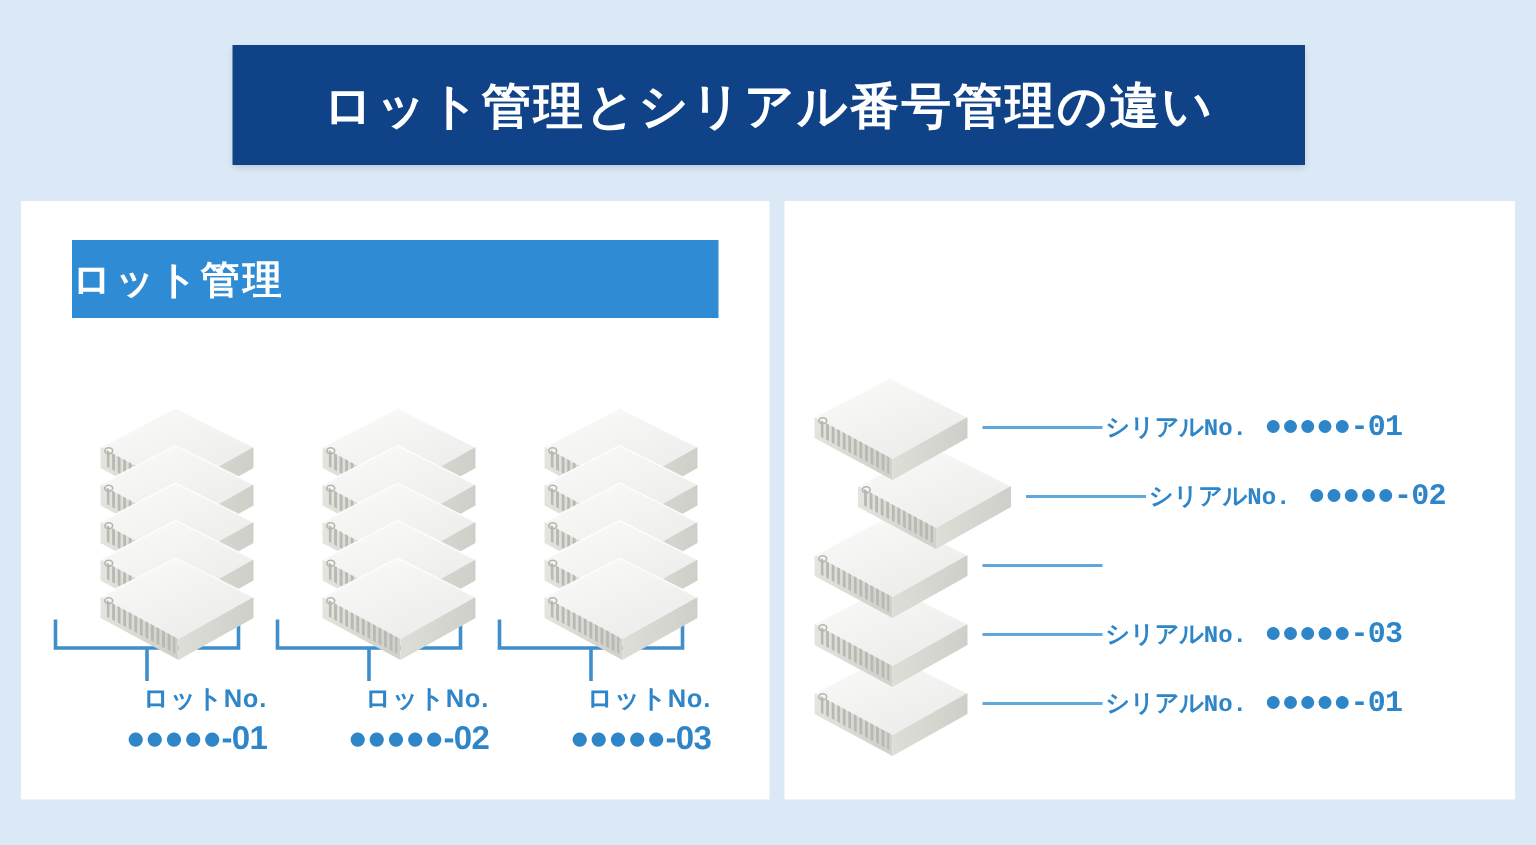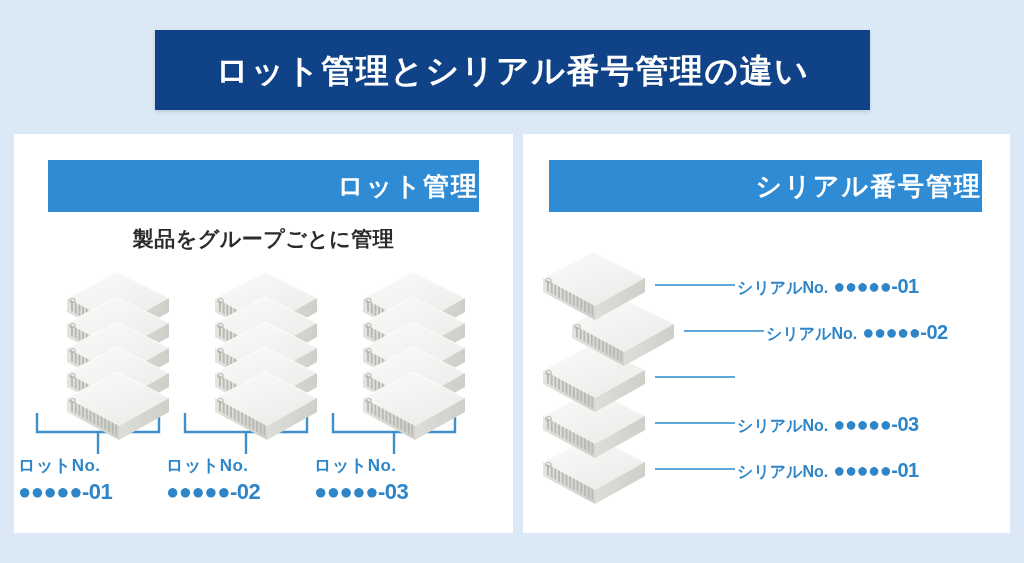--- a/index.html
+++ b/index.html
@@ -53,21 +53,21 @@
   .card-left  { left: 14px;  width: 499px; }
   .card-right { left: 523px; width: 487px; }
 
   .panel-header {
     position: absolute;
     top: 26px;
     height: 52px;
     background: #2f8bd4;
     display: flex;
     align-items: center;
-    justify-content: flex-end;
+    justify-content: flex-start;
   }
   .card-left  .panel-header { left: 34px; width: 431px; }
   .card-right .panel-header { left: 26px; width: 433px; }
   .panel-header .panel-title {
     color: #ffffff;
     font-size: 26px;
     font-weight: bold;
     letter-spacing: 2px;
     line-height: 1;
   }
@@ -136,21 +136,21 @@
     position: absolute;
     left: 0;
     top: 320px;
     width: 499px;
     height: 70px;
   }
   .lot-label {
     position: absolute;
     top: 0;
     width: 160px;
-    text-align: left;
+    text-align: right;
     color: #2e86c8;
   }
   .lot-label-0 { left: 4px;   }
   .lot-label-1 { left: 152px; }
   .lot-label-2 { left: 300px; }
   .lot-label .lot-caption {
     font-size: 17px;
     font-weight: bold;
     letter-spacing: 0.5px;
     line-height: 1.4;
@@ -171,20 +171,21 @@
     left: 0;
     top: 130px;
     width: 487px;
     height: 250px;
   }
   .serial-row {
     position: absolute;
     left: 0;
     width: 487px;
     height: 46px;
+    font-family: Liberation Mono, monospace;
   }
   .serial-row .box {
     position: absolute;
     left: 12px;
     top: -14px;
   }
   .leader-line {
     position: absolute;
     left: 132px;
     top: 20px;
@@ -217,21 +218,20 @@
 </div>
 
 <div class="cards">
 
   <div class="card card-left">
 
     <div class="panel-header">
       <span class="panel-title">ロット管理</span>
     </div>
 
-    <div class="panel-subtitle">製品をグループごとに管理</div>
 
     <div class="stack-area" id="lot-stacks">
         <div class="stack stack-0">
           <div class="box" style="position: absolute; top: 100px; z-index: 4;">
             <svg width="116" height="72" viewBox="0 0 116 72" xmlns="http://www.w3.org/2000/svg">
               <defs>
                 <linearGradient id="gTop" x1="0" y1="0" x2="0.7" y2="1">
                   <stop offset="0%" stop-color="#fbfbfa"></stop>
                   <stop offset="100%" stop-color="#ececeA"></stop>
                 </linearGradient>
@@ -937,23 +937,20 @@
         <div class="lot-label lot-label-2">
           <span class="lot-caption">ロットNo.</span>
           <span class="lot-code">●●●●●-03</span>
         </div>
       </div>
 
   </div>
 
   <div class="card card-right">
 
-    <div class="panel-header">
-      <span class="panel-title">シリアル番号管理</span>
-    </div>
 
 
     <div class="serial-rows" id="serial-rows">
         <div class="serial-row" style="top: 0px; z-index: 10;">
           <div class="box">
             <svg width="116" height="72" viewBox="0 0 116 72" xmlns="http://www.w3.org/2000/svg">
               <defs>
                 <linearGradient id="gTop" x1="0" y1="0" x2="0.7" y2="1">
                   <stop offset="0%" stop-color="#fbfbfa"></stop>
                   <stop offset="100%" stop-color="#ececeA"></stop>

